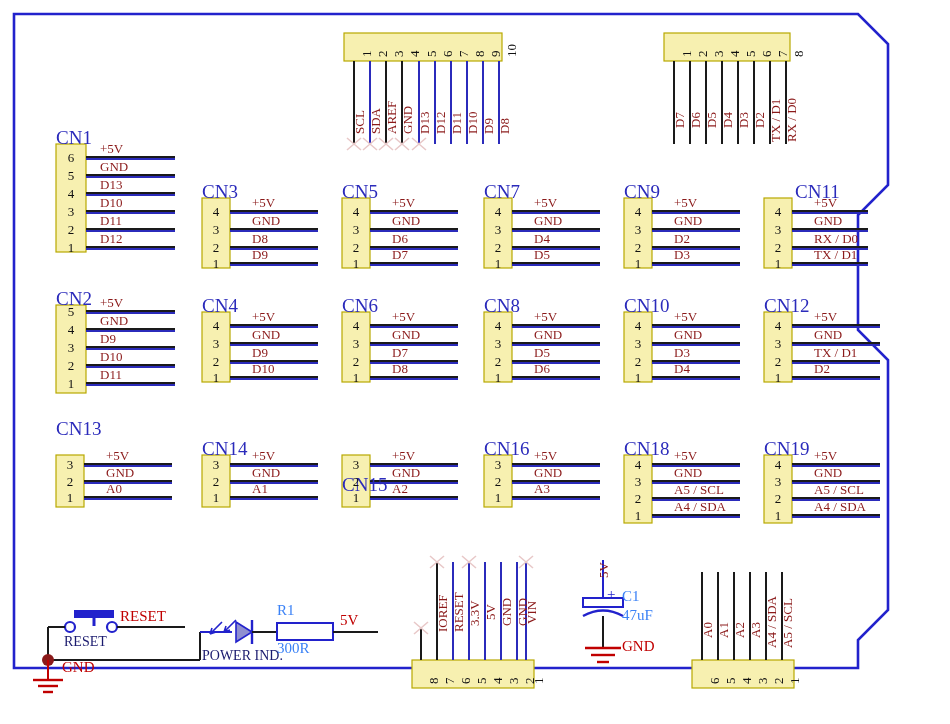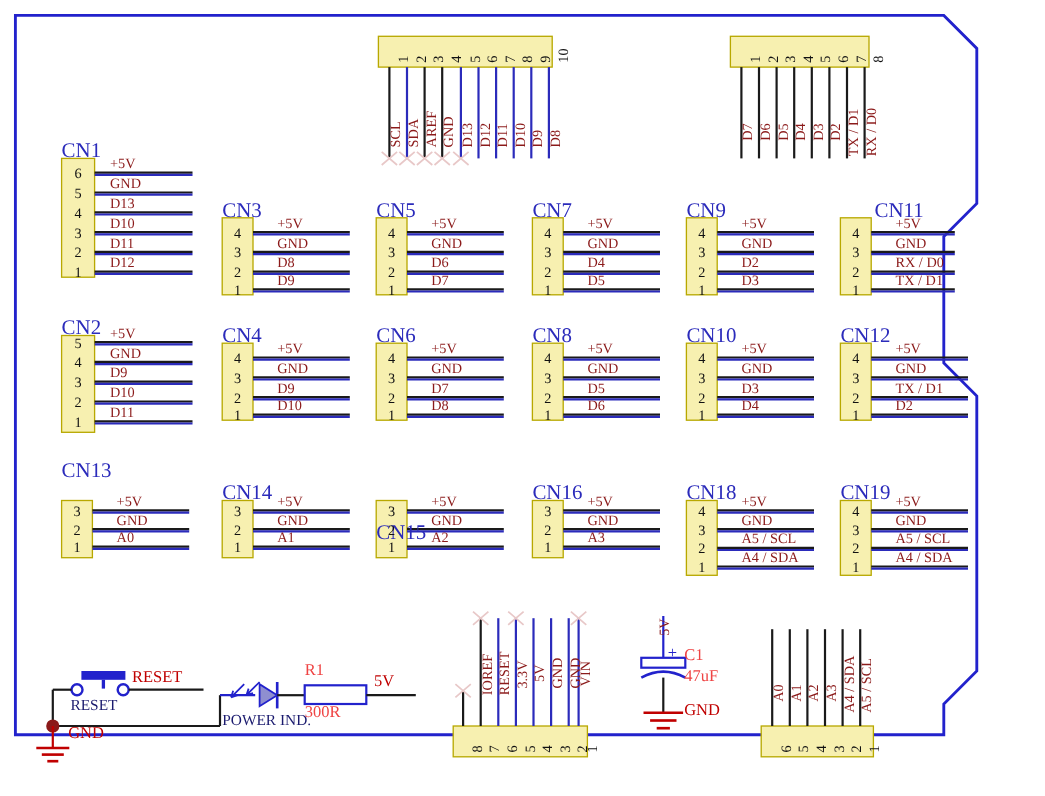--- a/index.html
+++ b/index.html
@@ -9,21 +9,21 @@
   svg.layer{position:absolute;left:0;top:0;width:950px;height:724px;}
 
   .hdr{position:absolute;color:#2b2bbb;font-size:19px;font-family:"Liberation Serif",serif;white-space:nowrap;}
   .pinnum{position:absolute;color:#111111;font-size:13px;font-family:"Liberation Serif",serif;text-align:center;}
   .netlbl{position:absolute;color:#8b1a1a;font-size:13px;font-family:"Liberation Serif",serif;white-space:nowrap;}
   .vlbl{position:absolute;color:#8b1a1a;font-size:13px;font-family:"Liberation Serif",serif;
         white-space:nowrap;transform-origin:0 0;transform:rotate(-90deg);}
   .vnum{position:absolute;color:#111111;font-size:13px;font-family:"Liberation Serif",serif;
         white-space:nowrap;transform-origin:0 0;transform:rotate(-90deg);}
   .redlbl{position:absolute;color:#c00000;font-size:15px;font-family:"Liberation Serif",serif;white-space:nowrap;}
-  .bluelbl{position:absolute;color:#ef4444;font-size:13px;font-family:"Liberation Serif",serif;white-space:nowrap;}
+  .bluelbl{position:absolute;color:#3b82f6;font-size:13px;font-family:"Liberation Serif",serif;white-space:nowrap;}
   .darklbl{position:absolute;color:#1a1a6e;font-size:14px;font-family:"Liberation Serif",serif;white-space:nowrap;}
   .wm{position:absolute;left:190px;top:340px;width:560px;text-align:center;
       font-size:34px;color:rgba(120,120,135,.45);font-family:"Liberation Serif",serif;
       letter-spacing:1px;pointer-events:none;}
 </style>
 </head>
 <body>
 
 <div id="stage">
 

